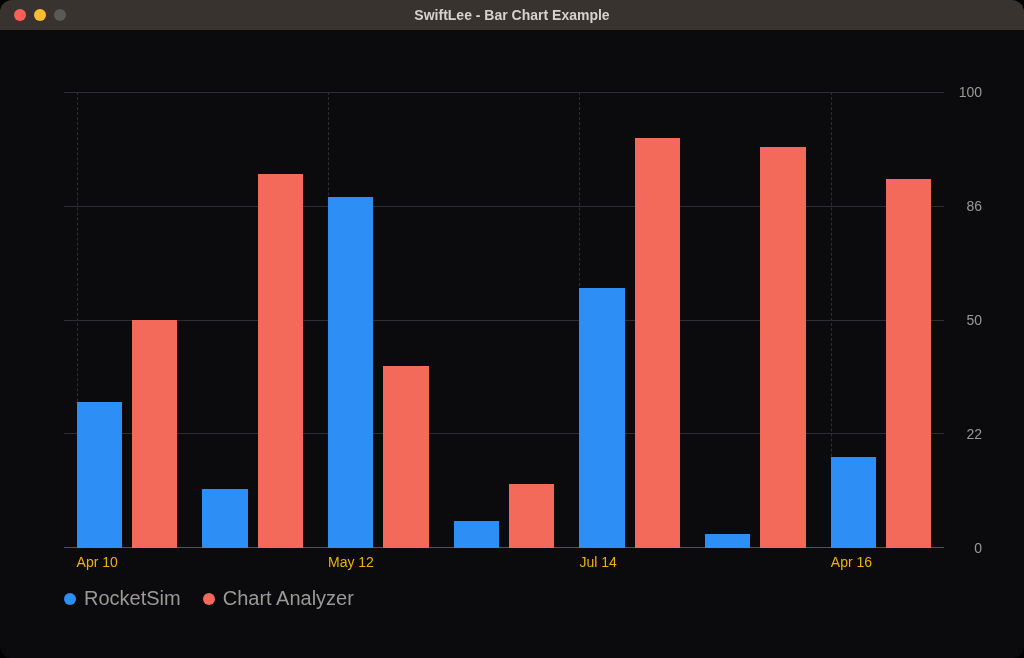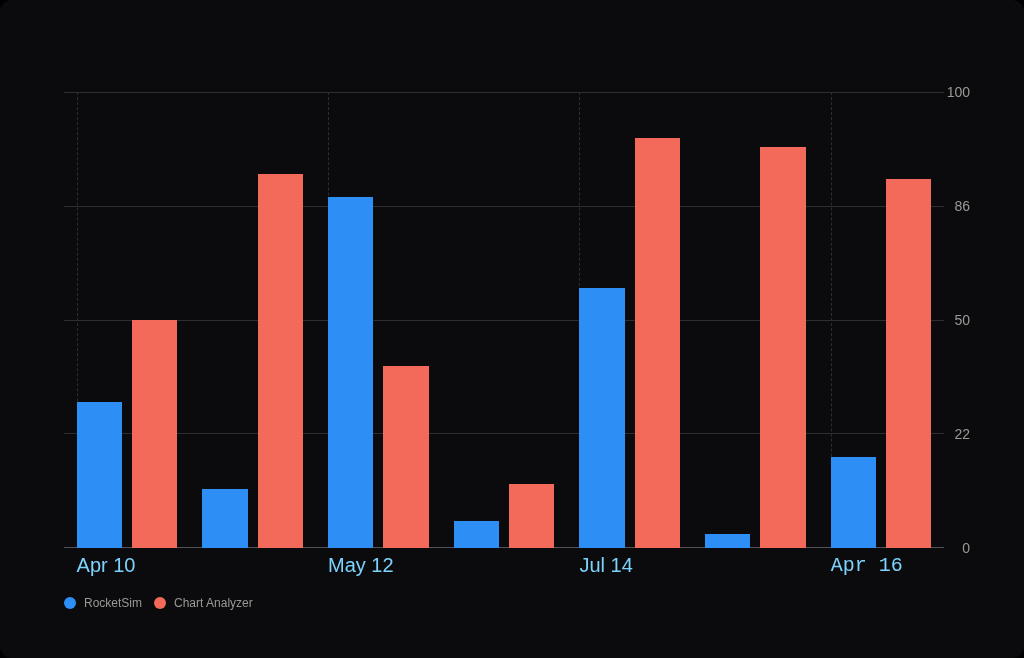--- a/index.html
+++ b/index.html
@@ -74,38 +74,38 @@
   }
 
   .y-axis {
     position: absolute;
     right: 18px;
     top: 44px;
     bottom: 90px;
   }
   .y-tick {
     position: absolute;
-    right: 16px;
+    right: 4px;
     transform: translateY(-50%);
     font-size: 14px;
     color: #9a9996;
     text-align: right;
   }
 
   .x-axis {
     position: absolute;
     left: 44px;
     right: 60px;
     bottom: 60px;
     height: 24px;
   }
   .x-tick {
     position: absolute;
-    font-size: 20px;
-    color: #7dd3fc;
+    font-size: 14px;
+    color: #eab308;
     white-space: nowrap;
   }
 
   
   .bars {
     position: absolute;
     left: 44px;
     right: 60px;
     top: 44px;
     bottom: 90px;
@@ -117,42 +117,50 @@
   }
   .bar.s0 { background: #2d8ef5; }
   .bar.s1 { background: #f3695a; }
 
   .legend {
     position: absolute;
     left: 44px;
     bottom: 28px;
     display: flex;
     align-items: center;
-    gap: 12px;
-    font-size: 12px;
+    gap: 22px;
+    font-size: 20px;
     color: #9a9996;
     margin-top: 46px;
   }
   .legend-item {
     display: flex;
     align-items: center;
     gap: 8px;
   }
   .swatch {
     width: 12px; height: 12px;
     border-radius: 50%;
   }
   .swatch.s0 { background: #2d8ef5; }
   .swatch.s1 { background: #f3695a; }
 </style>
 </head>
 <body>
 
 <div class="window">
 
+  <div class="titlebar">
+    <div class="traffic-lights">
+      <div class="tl tl-close"></div>
+      <div class="tl tl-min"></div>
+      <div class="tl tl-max"></div>
+    </div>
+    <div class="titlebar-title">SwiftLee - Bar Chart Example</div>
+  </div>
 
   <div class="content">
     <div class="chart-wrap">
 
       <div class="plot-area" id="plot-area">
           <div class="gridline-h" style="top: 75%;"></div>
           <div class="gridline-h" style="top: 50%;"></div>
           <div class="gridline-h" style="top: 25%;"></div>
           <div class="gridline-h" style="top: 0%;"></div>
           <div class="gridline-v" style="left: 1.42857%;"></div>
@@ -182,21 +190,21 @@
           <div class="y-tick" style="top: 100%;">0</div>
           <div class="y-tick" style="top: 75%;">22</div>
           <div class="y-tick" style="top: 50%;">50</div>
           <div class="y-tick" style="top: 25%;">86</div>
           <div class="y-tick" style="top: 0%;">100</div>
         </div>
       <div class="x-axis" id="x-axis">
           <div class="x-tick" style="left: 1.42857%;">Apr 10</div>
           <div class="x-tick" style="left: 30%;">May 12</div>
           <div class="x-tick" style="left: 58.5714%;">Jul 14</div>
-          <div class="x-tick" style="left: 87.1429%; font-family: Liberation Mono, monospace;">Apr 16</div>
+          <div class="x-tick" style="left: 87.1429%;">Apr 16</div>
         </div>
 
       <div class="legend">
         <div class="legend-item">
           <span class="swatch s0"></span>
           <span>RocketSim</span>
         </div>
         <div class="legend-item">
           <span class="swatch s1"></span>
           <span>Chart Analyzer</span>

